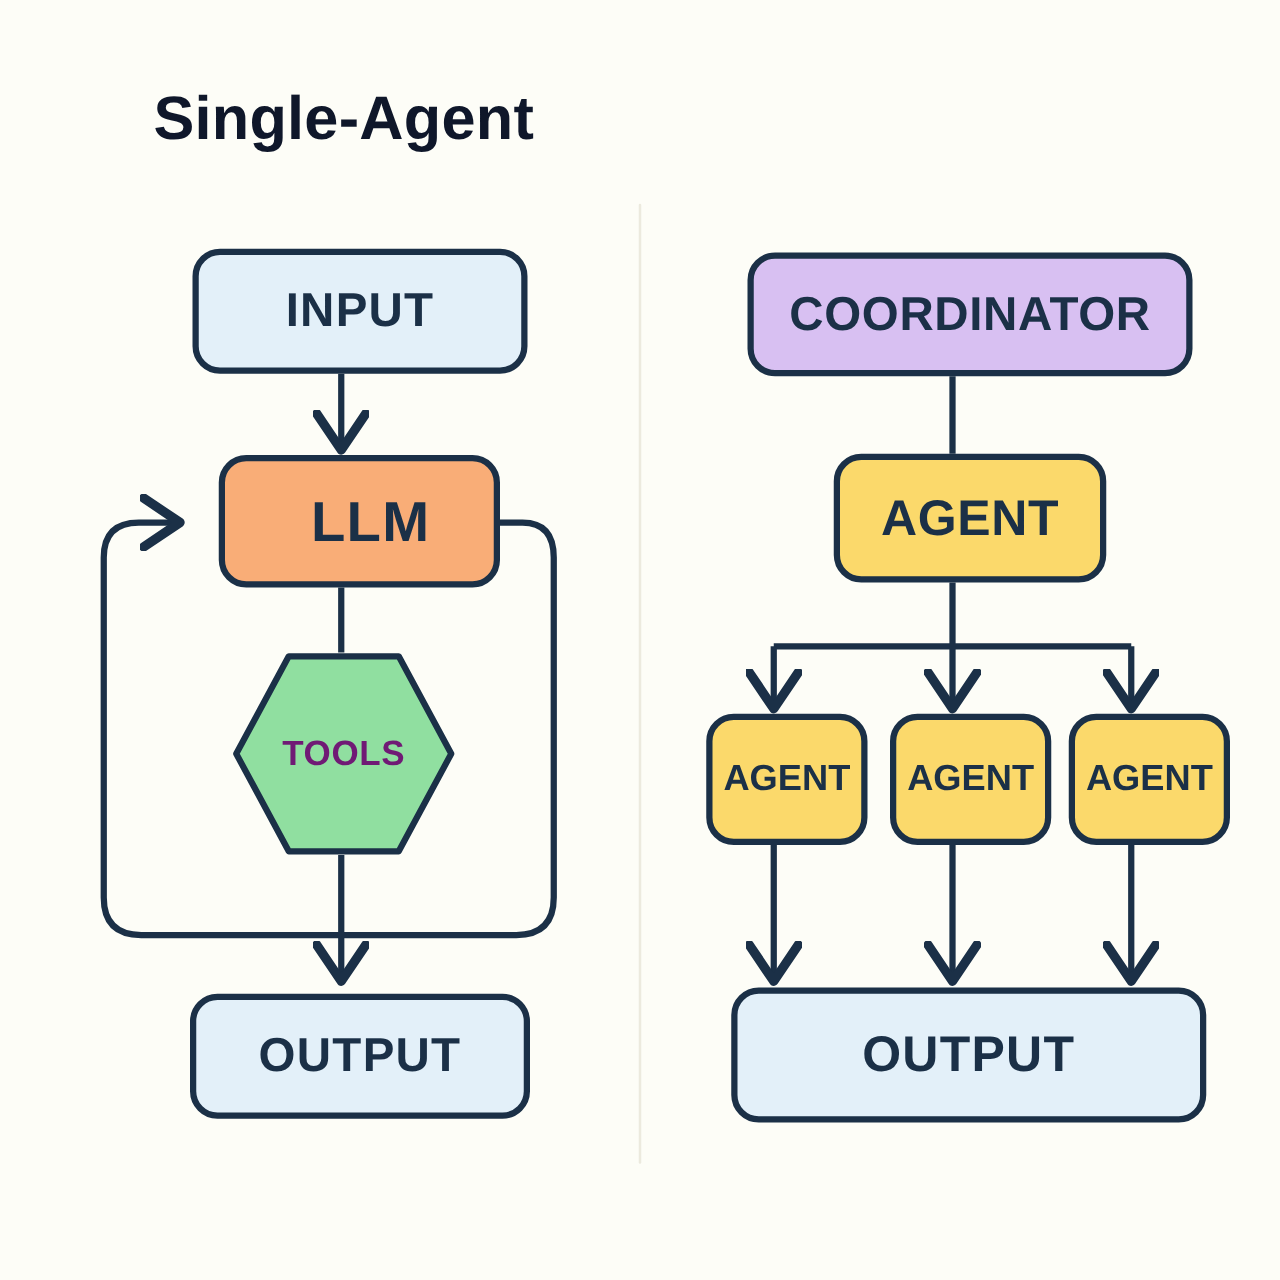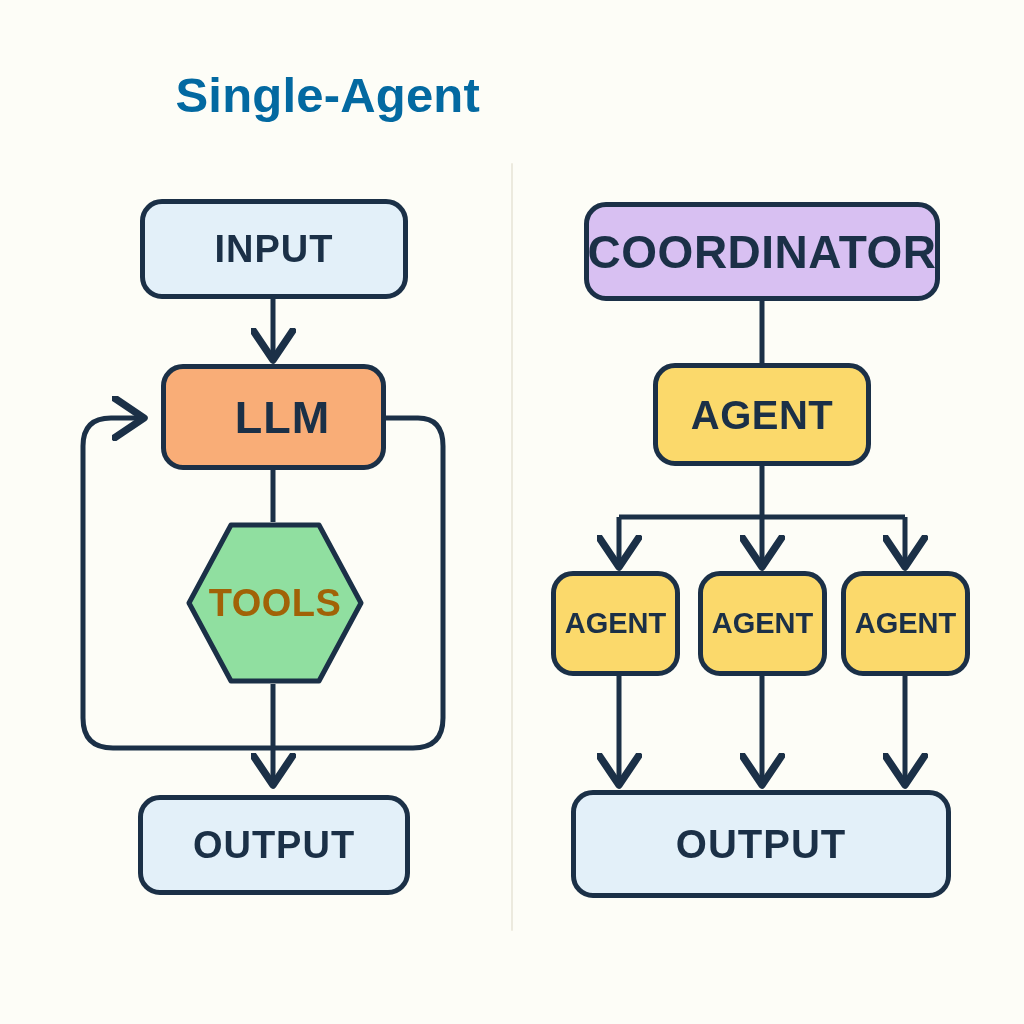--- a/index.html
+++ b/index.html
@@ -12,22 +12,22 @@
     position: relative;
     width: 1024px;
     height: 1024px;
     background: #fdfdf7;
     font-family: "Liberation Sans", sans-serif;
     overflow: hidden;
   }
   
   .panel-title {
     position: absolute;
-    text-align: right;
-    color: #0369a1;
+    text-align: center;
+    color: #0f172a;
     font-size: 49px;
     font-weight: bold;
     letter-spacing: 0.2px;
     white-space: nowrap;
   }
   #title-left  { left: 70px;  top: 67px; width: 410px; }
   #title-right { left: 560px; top: 67px; width: 410px; }
 
   
   #divider {
@@ -56,21 +56,21 @@
     border: 5px solid #1b3047;
     display: flex;
     align-items: center;
     justify-content: center;
     color: #1b3047;
     font-weight: bold;
     text-align: center;
     line-height: 1;
     user-select: none;
   }
-  .node.rounded { border-radius: 22px; }
+  .node.rounded { border-radius: 22px; margin-left: 14px; }
 
   
   #node-input {
     left: 140px; top: 199px; width: 268px; height: 100px;
     background: #e3f0f9; font-size: 38px; letter-spacing: 1px;
   }
   #node-llm {
     left: 161px; top: 364px; width: 225px; height: 106px;
     background: #f9ad77; font-size: 45px; letter-spacing: 1px; padding-left: 18px;
   }
@@ -84,29 +84,29 @@
     position: absolute;
     left: 183px; top: 519px;
     width: 184px; height: 168px;
   }
   #node-tools svg { display: block; }
   #node-tools .hex-label {
     position: absolute;
     left: 0; top: 0;
     width: 184px; height: 168px;
     display: flex; align-items: center; justify-content: center;
-    color: #a16207; font-size: 38px; font-weight: bold;
+    color: #701a75; font-size: 28px; font-weight: bold;
     letter-spacing: 0.5px;
     font-family: "Liberation Sans", sans-serif;
   }
 
   
   #node-coordinator {
     left: 584px; top: 202px; width: 356px; height: 99px;
-    background: #d8c0f2; font-size: 46px; letter-spacing: 0.5px;
+    background: #d8c0f2; font-size: 38px; letter-spacing: 0.5px;
   }
   #node-agent-main {
     left: 653px; top: 363px; width: 218px; height: 103px;
     background: #fbd96b; font-size: 40px; letter-spacing: 0.5px;
   }
   .node-agent-sub {
     top: 571px; width: 129px; height: 105px;
     background: #fbd96b; font-size: 29px; letter-spacing: 0px;
   }
   #node-agent-sub-1 { left: 551px; }

